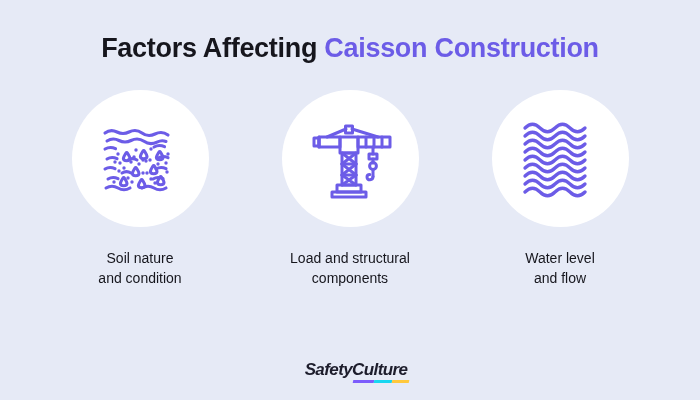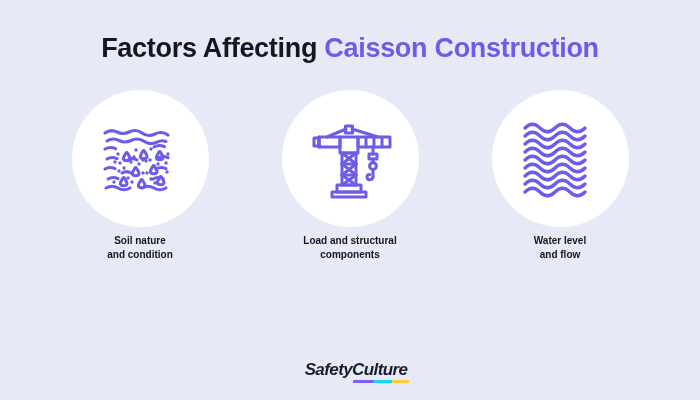--- a/index.html
+++ b/index.html
@@ -61,23 +61,23 @@
     border-radius: 50%;
     background: #ffffff;
     display: flex;
     align-items: center;
     justify-content: center;
   }
   .circle svg {
     display: block;
   }
   .caption {
-    margin-top: 7px;
-    font-size: 10px;
-    font-weight: bold;
+    margin-top: 22px;
+    font-size: 14px;
+    font-weight: normal;
     color: #16161d;
     text-align: center;
     line-height: 1.42;
     white-space: pre-line;
   }
 
   
   .logo-wrap {
     position: absolute;
     left: 12px;

